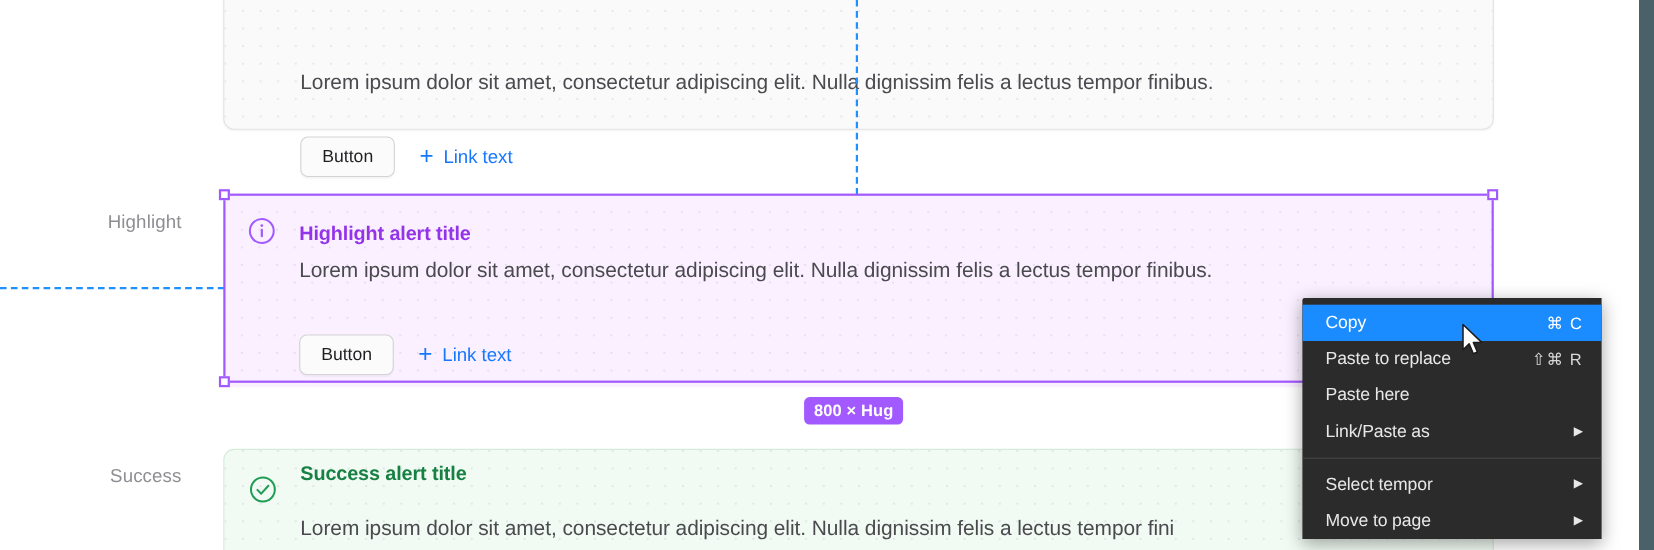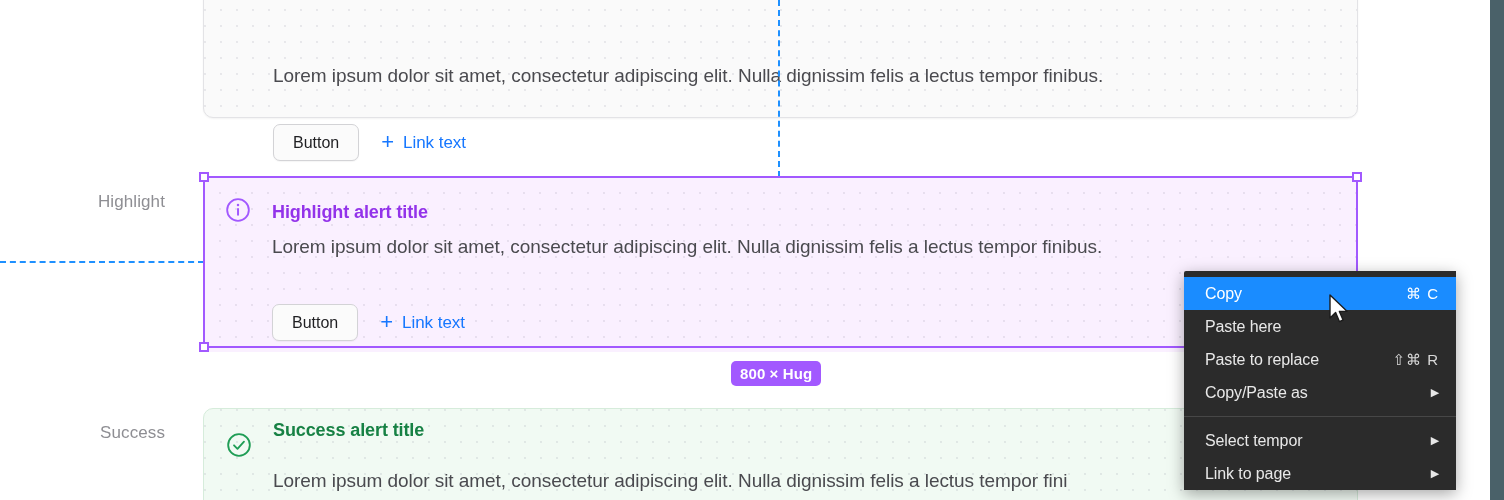--- a/index.html
+++ b/index.html
@@ -344,38 +344,38 @@
     <div class="handle br"></div>
   </div>
   <div id="size-badge">800 × Hug</div>
 
   <div id="context-menu">
     <div class="menu-item active">
       <span class="menu-label">Copy</span>
       <span class="menu-shortcut">⌘ C</span>
     </div>
     <div class="menu-item">
+      <span class="menu-label">Paste to replace</span>
+      <span class="menu-shortcut">⇧⌘ R</span>
+    </div>
+    <div class="menu-item">
       <span class="menu-label">Paste here</span>
       <span class="menu-shortcut"></span>
     </div>
     <div class="menu-item">
-      <span class="menu-label">Paste to replace</span>
-      <span class="menu-shortcut">⇧⌘ R</span>
-    </div>
-    <div class="menu-item">
-      <span class="menu-label">Copy/Paste as</span>
+      <span class="menu-label">Link/Paste as</span>
       <span class="menu-arrow">▶</span>
     </div>
     <div class="menu-sep"></div>
     <div class="menu-item">
       <span class="menu-label">Select tempor</span>
       <span class="menu-arrow">▶</span>
     </div>
     <div class="menu-item">
-      <span class="menu-label">Link to page</span>
+      <span class="menu-label">Move to page</span>
       <span class="menu-arrow">▶</span>
     </div>
   </div>
 
   <div id="cursor">
     <svg viewBox="0 0 22 32" width="22" height="32">
       <path d="M2 1 L2 24 L7.6 18.6 L11.4 27.6 L15.1 26.0 L11.4 17.4 L19 17.2 Z" fill="#ffffff" stroke="#1c1c1c" stroke-width="1.4" stroke-linejoin="round"></path>
     </svg>
   </div>
 

